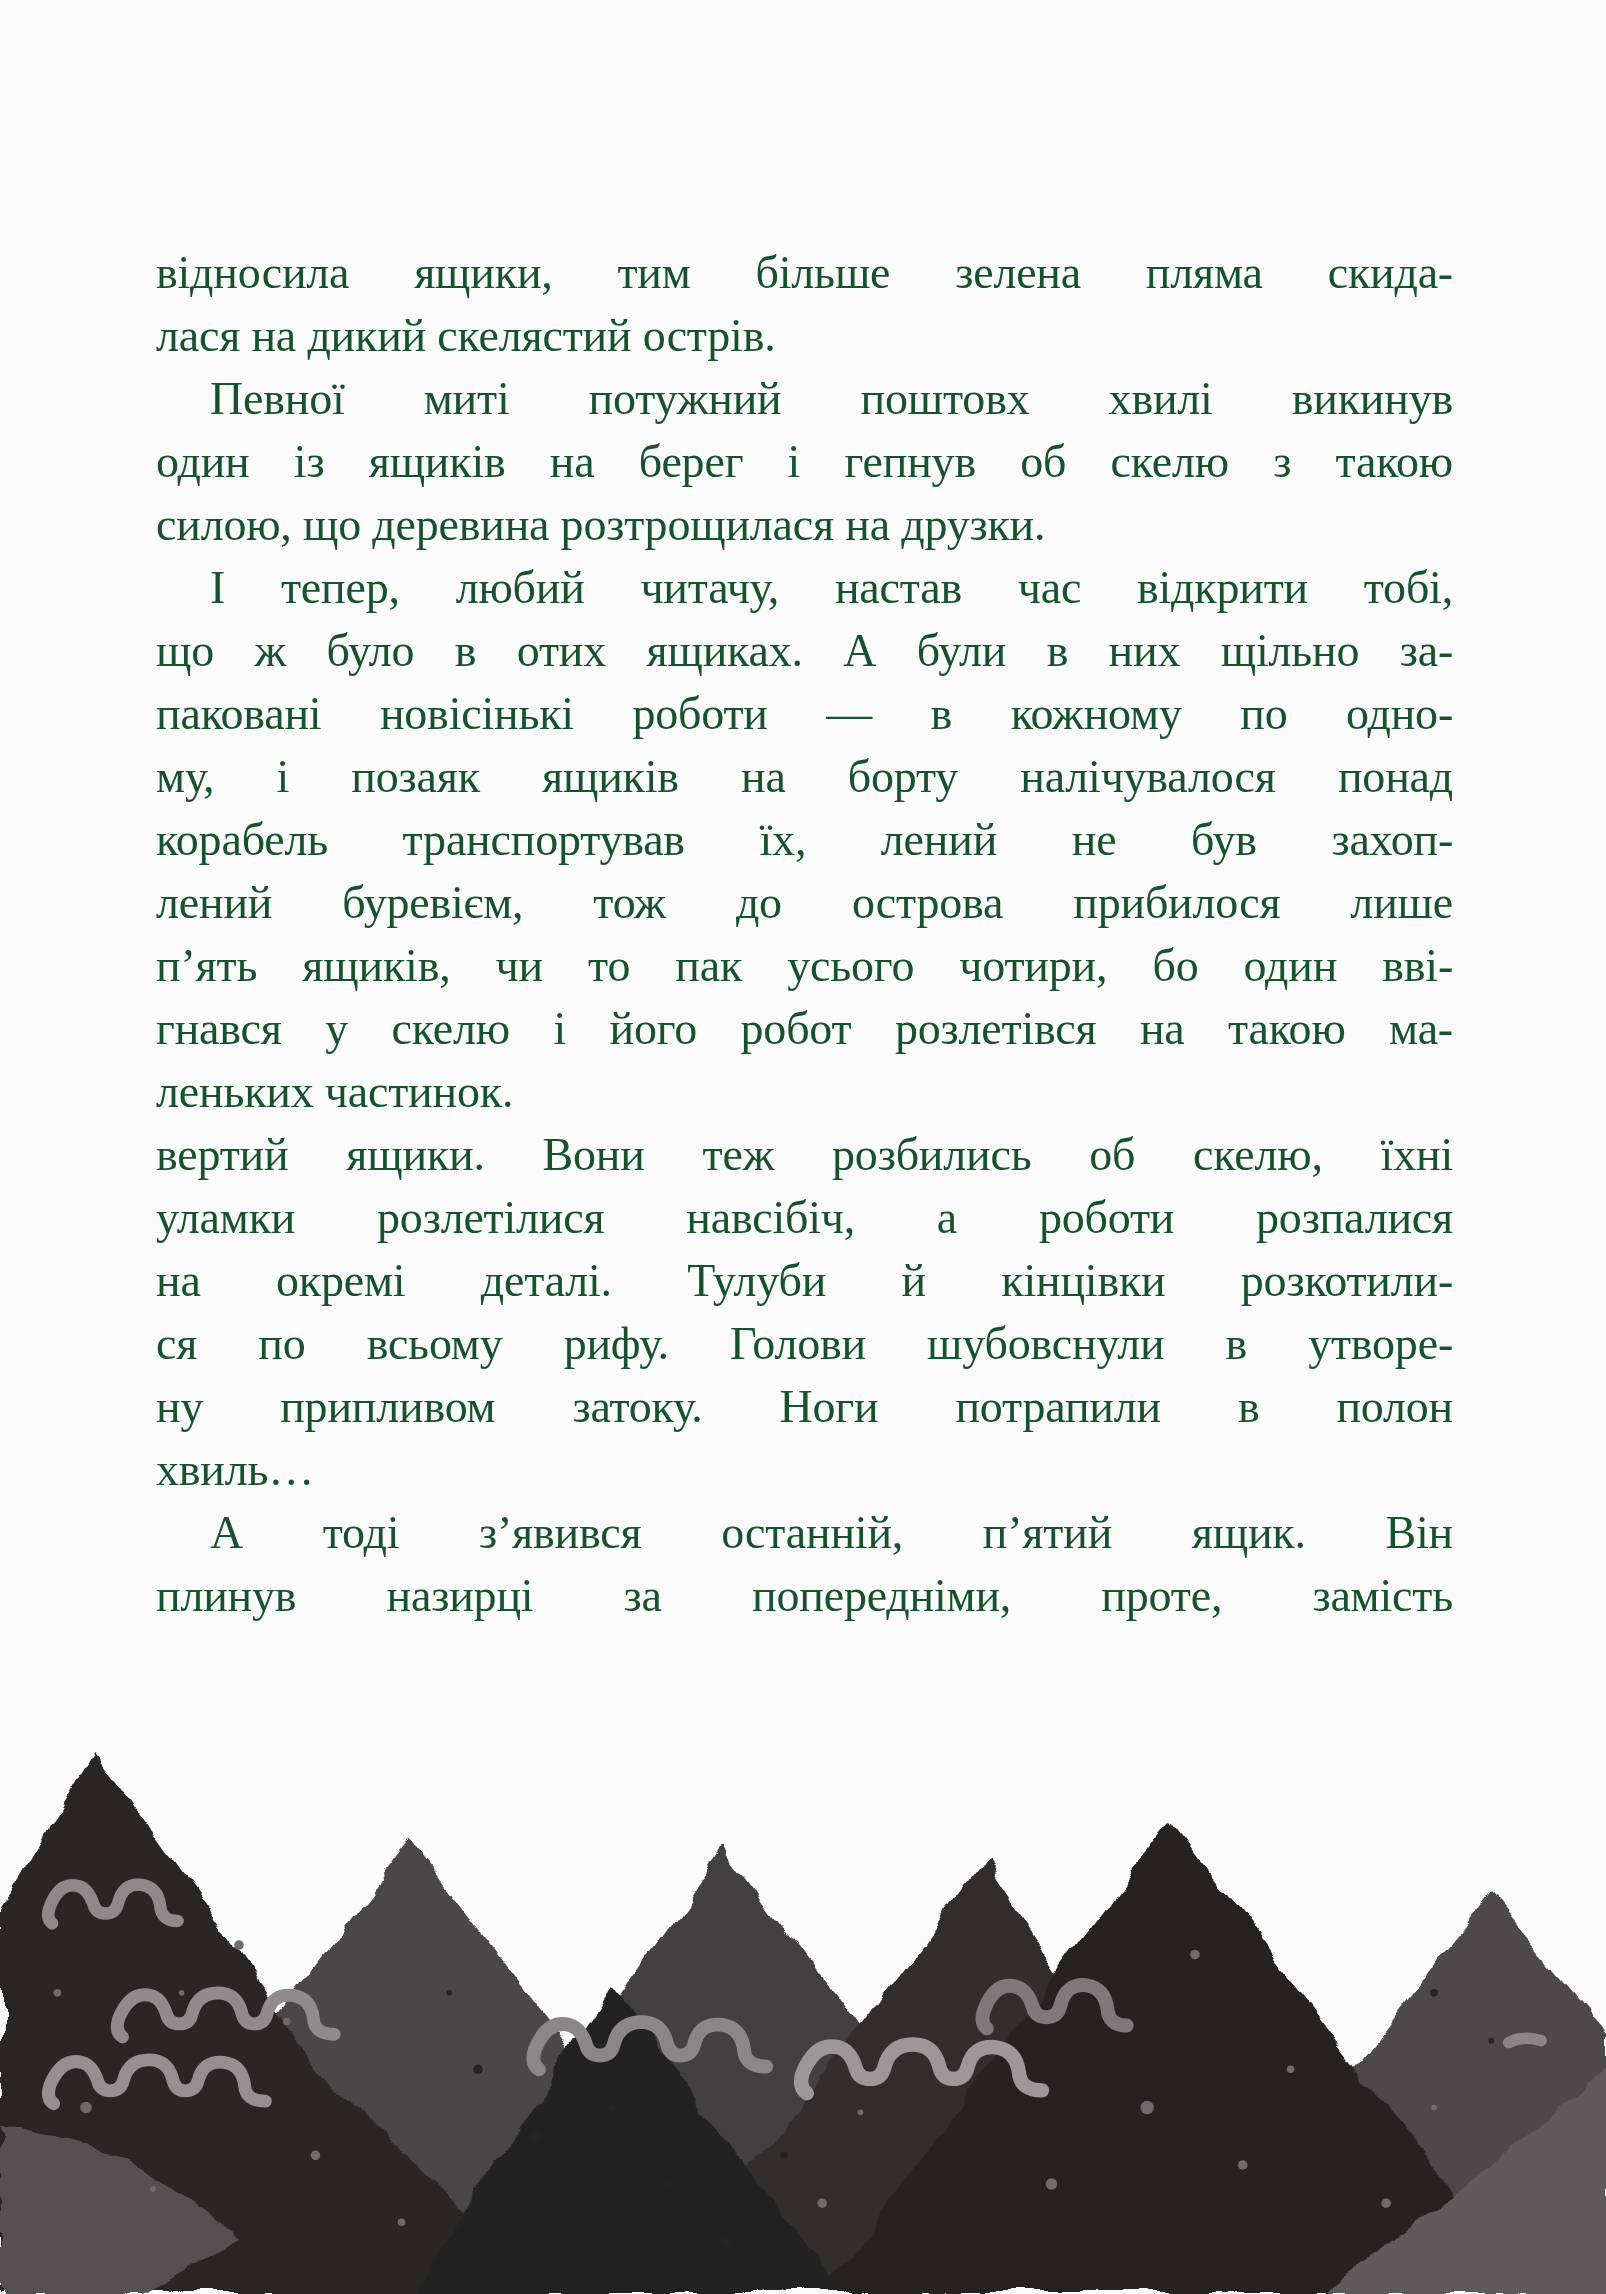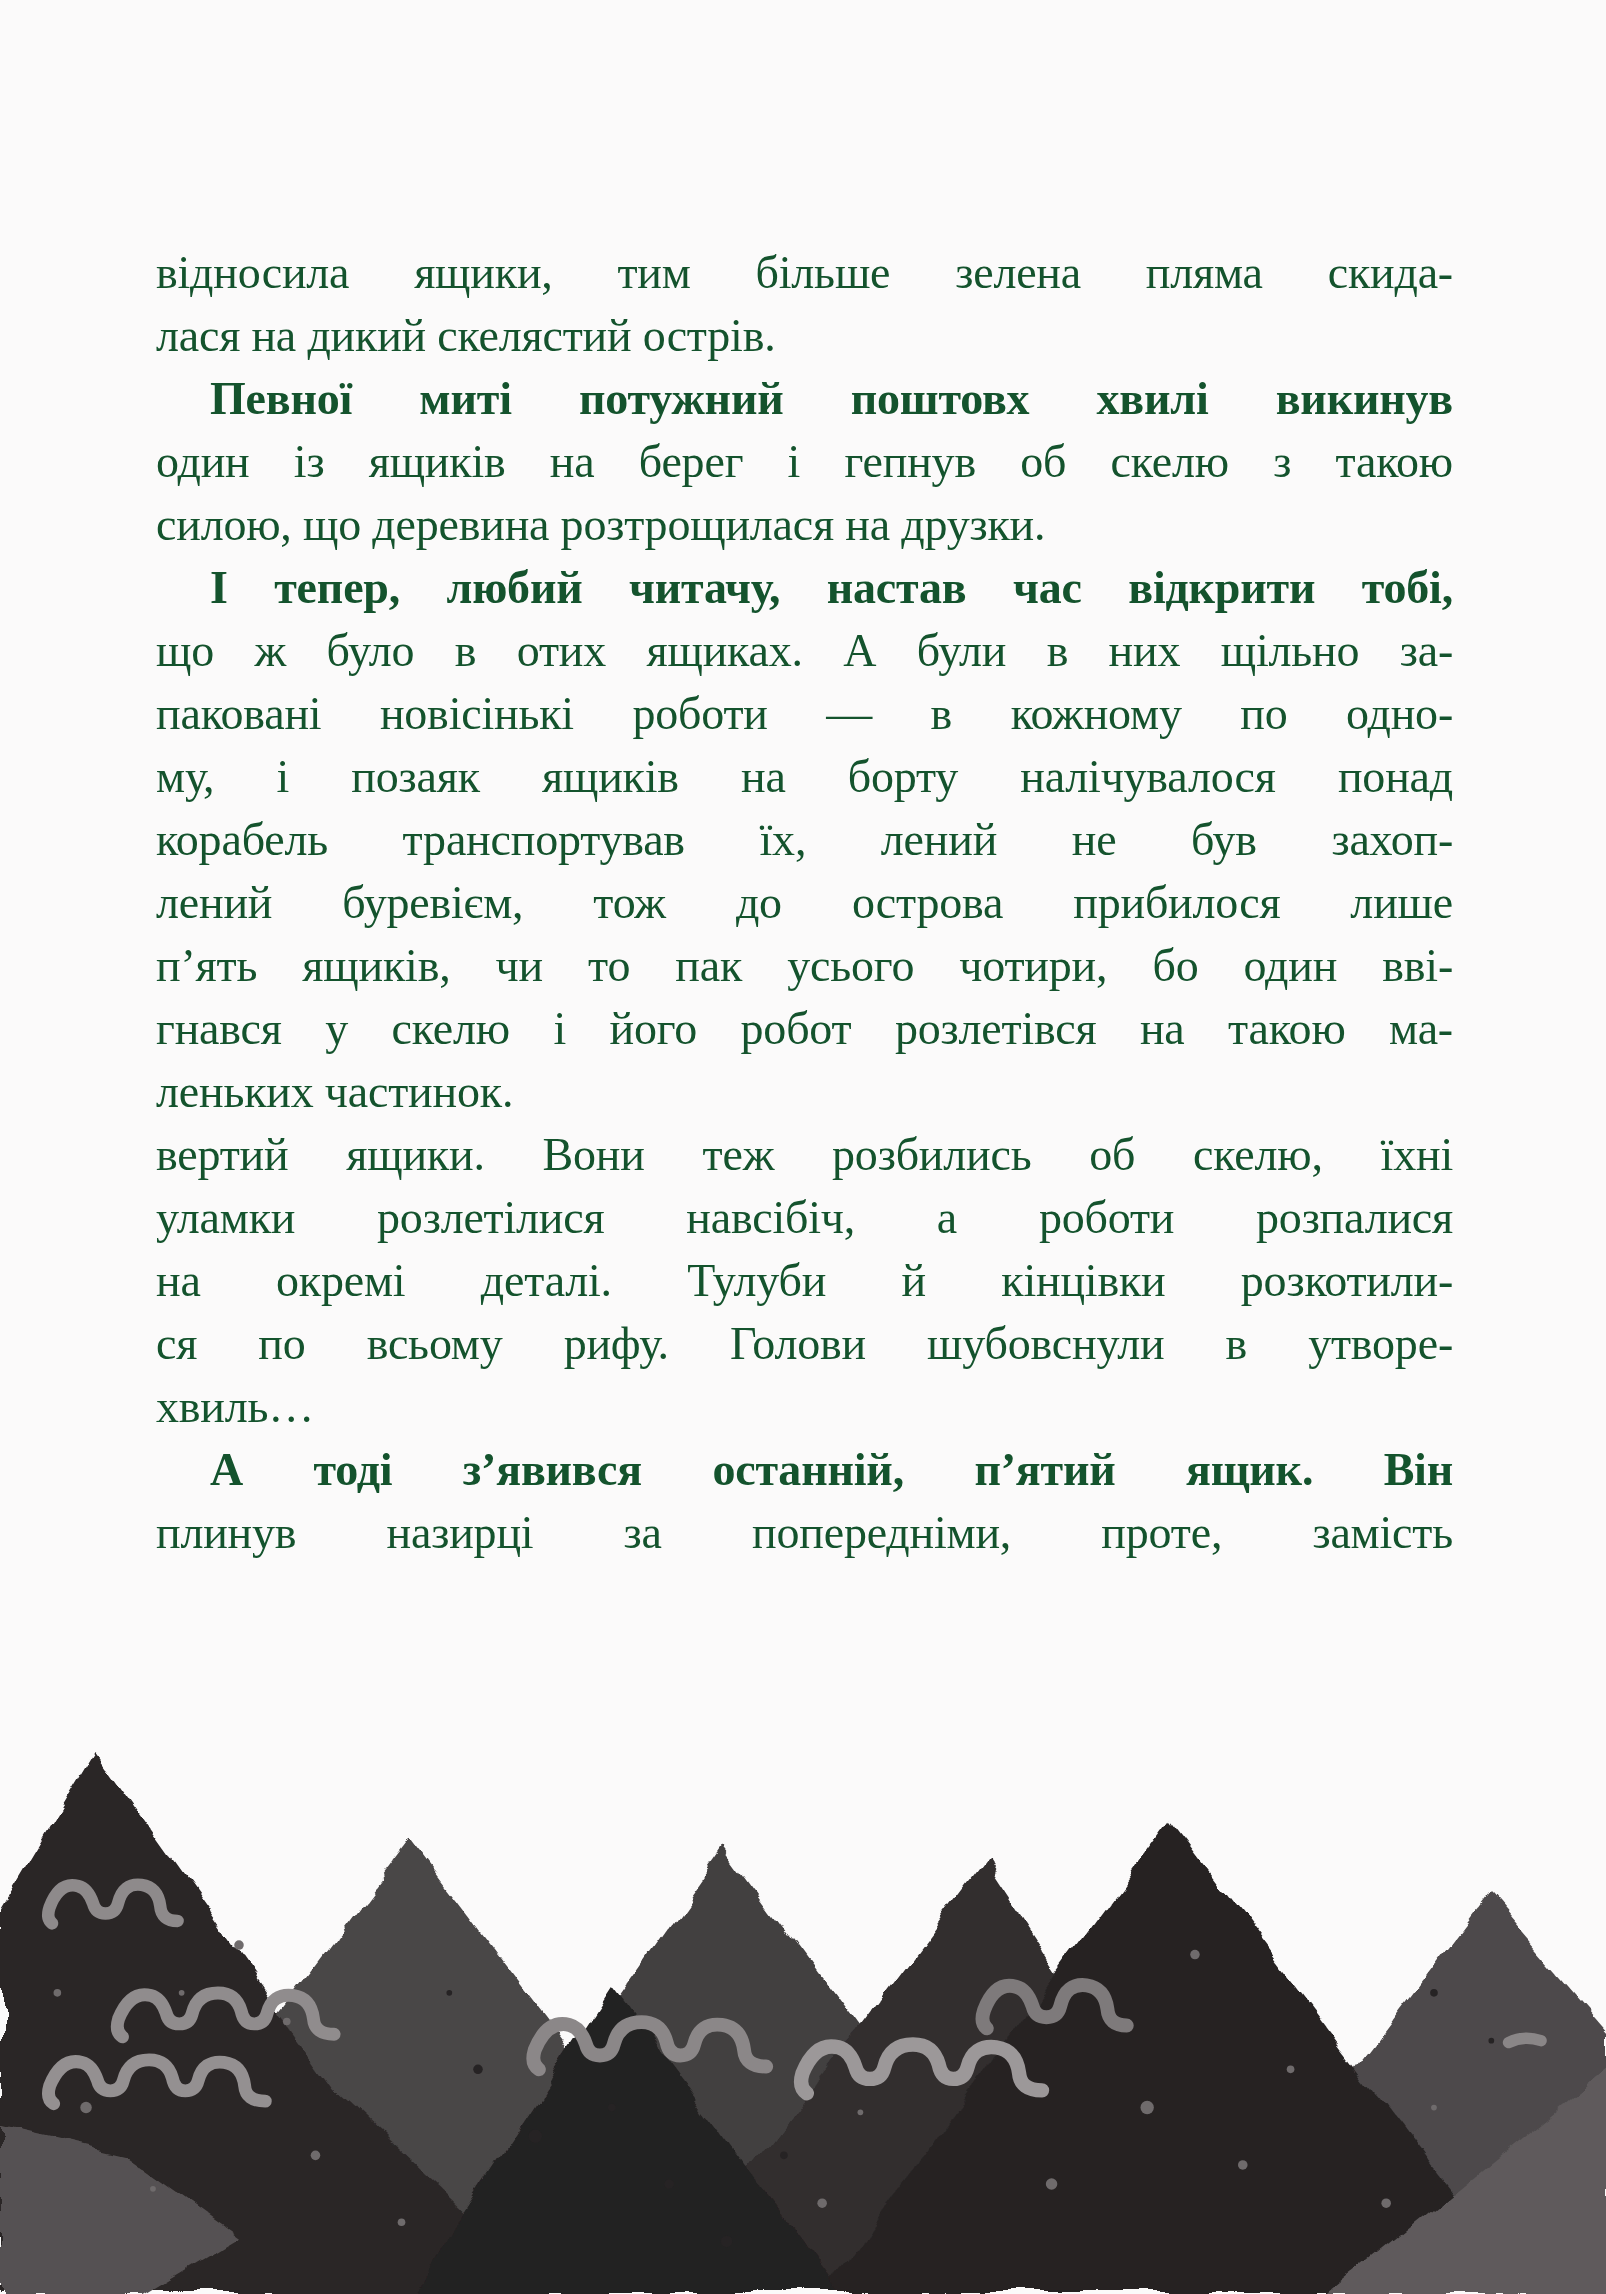--- a/index.html
+++ b/index.html
@@ -28,21 +28,20 @@
     text-align-last:justify;
     white-space:normal;
     height:63px;
   }
   .line.flush{
     text-align:center;
     text-align-last:left;
   }
   .line.indent{
     text-indent:54px;
-    font-weight:bold;
   }
   .illustration{
     position:absolute;
     left:0;bottom:0;
     width:1607px;height:588px;
     z-index:1;
     display:block;
   }
 </style>
 </head>
@@ -62,20 +61,21 @@
     <div class="line">му, і позаяк ящиків на борту налічувалося понад</div>
     <div class="line">корабель транспортував їх, лений не був захоп-</div>
     <div class="line">лений буревієм, тож до острова прибилося лише</div>
     <div class="line">п’ять ящиків, чи то пак усього чотири, бо один вві-</div>
     <div class="line">гнався у скелю і його робот розлетівся на такою ма-</div>
     <div class="line flush">леньких частинок.</div>
     <div class="line">вертий ящики. Вони теж розбились об скелю, їхні</div>
     <div class="line">уламки розлетілися навсібіч, а роботи розпалися</div>
     <div class="line">на окремі деталі. Тулуби й кінцівки розкотили-</div>
     <div class="line">ся по всьому рифу. Голови шубовснули в утворе-</div>
+    <div class="line">ну припливом затоку. Ноги потрапили в полон</div>
     <div class="line flush">хвиль…</div>
     <div class="line indent">А тоді з’явився останній, п’ятий ящик. Він</div>
     <div class="line">плинув назирці за попередніми, проте, замість</div>
   </div>
 
   <svg class="illustration" viewBox="0 0 1681 615" preserveAspectRatio="none" aria-hidden="true">
     <defs>
       <filter id="rough" x="-10%" y="-10%" width="120%" height="125%">
         <feTurbulence type="fractalNoise" baseFrequency="0.011 0.017" numOctaves="4" seed="8" result="n"></feTurbulence>
         <feDisplacementMap in="SourceGraphic" in2="n" scale="26" xChannelSelector="R" yChannelSelector="G"></feDisplacementMap>

